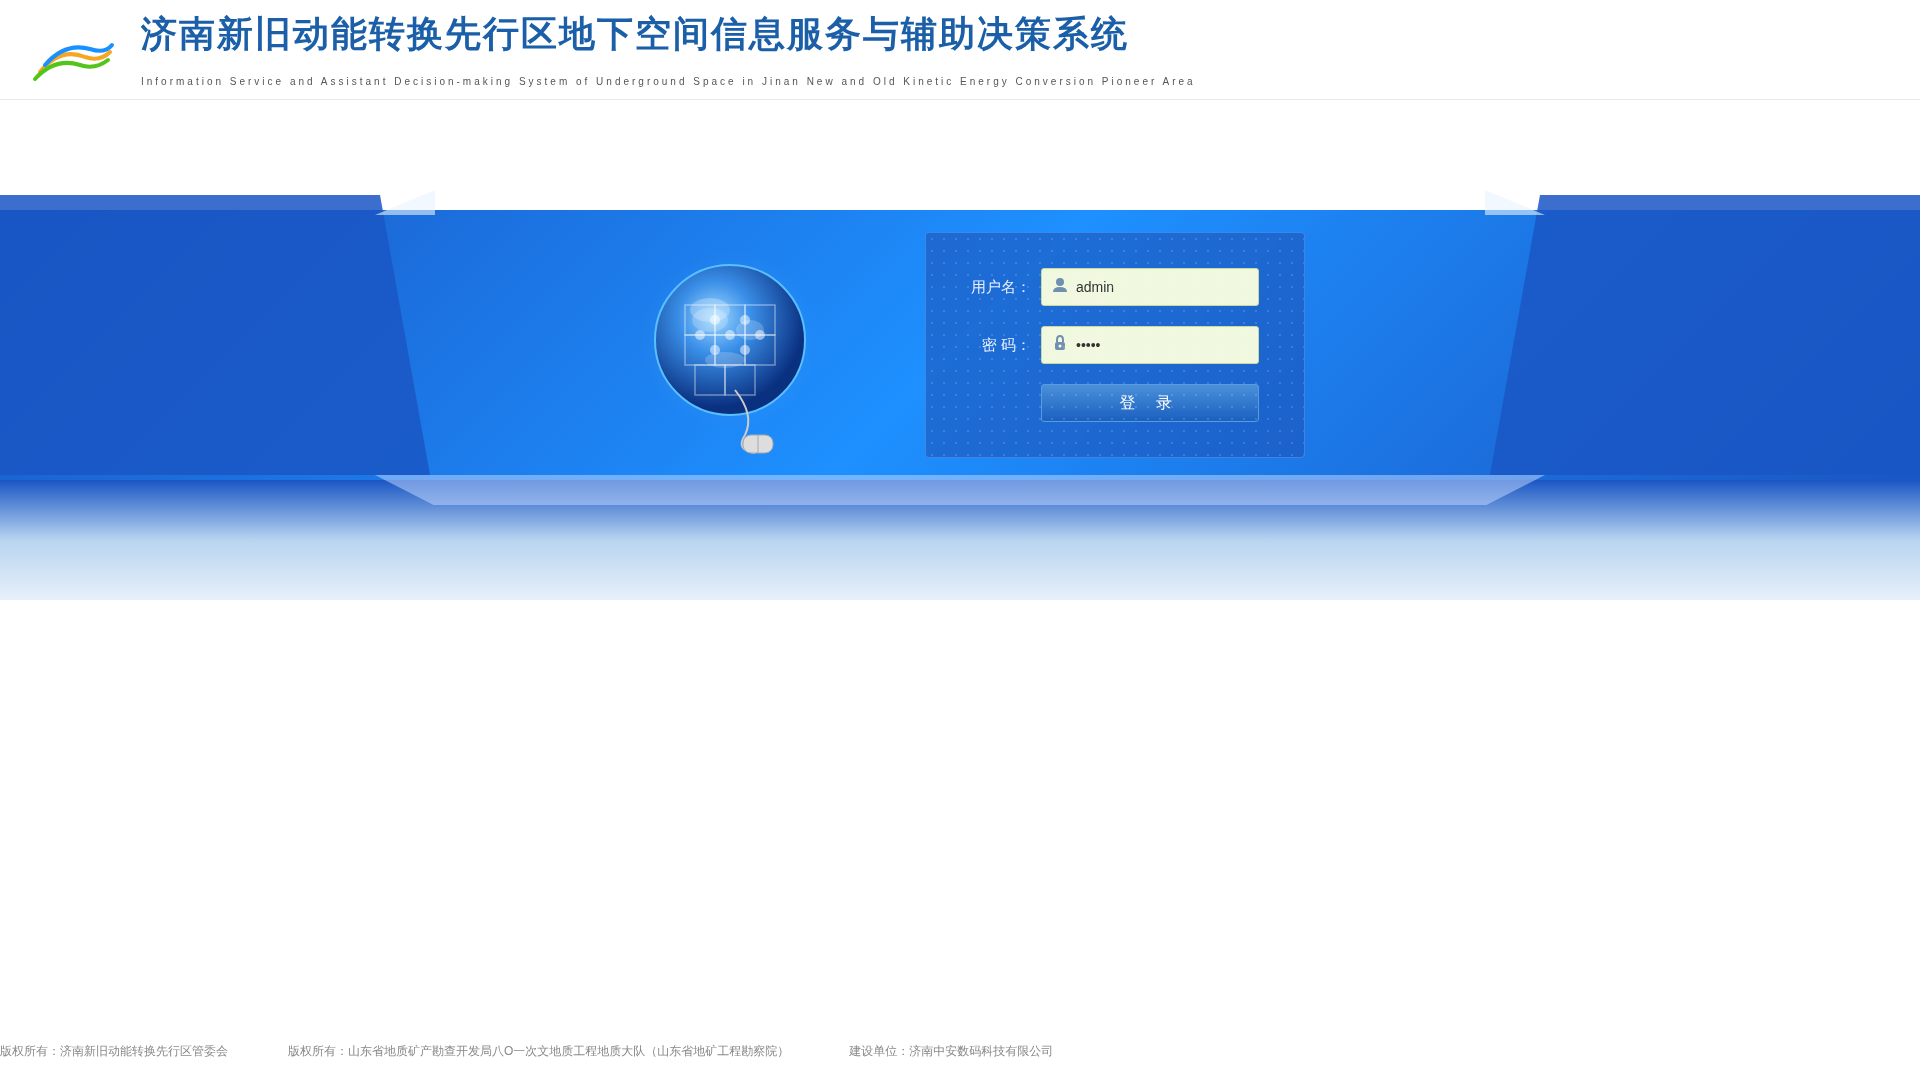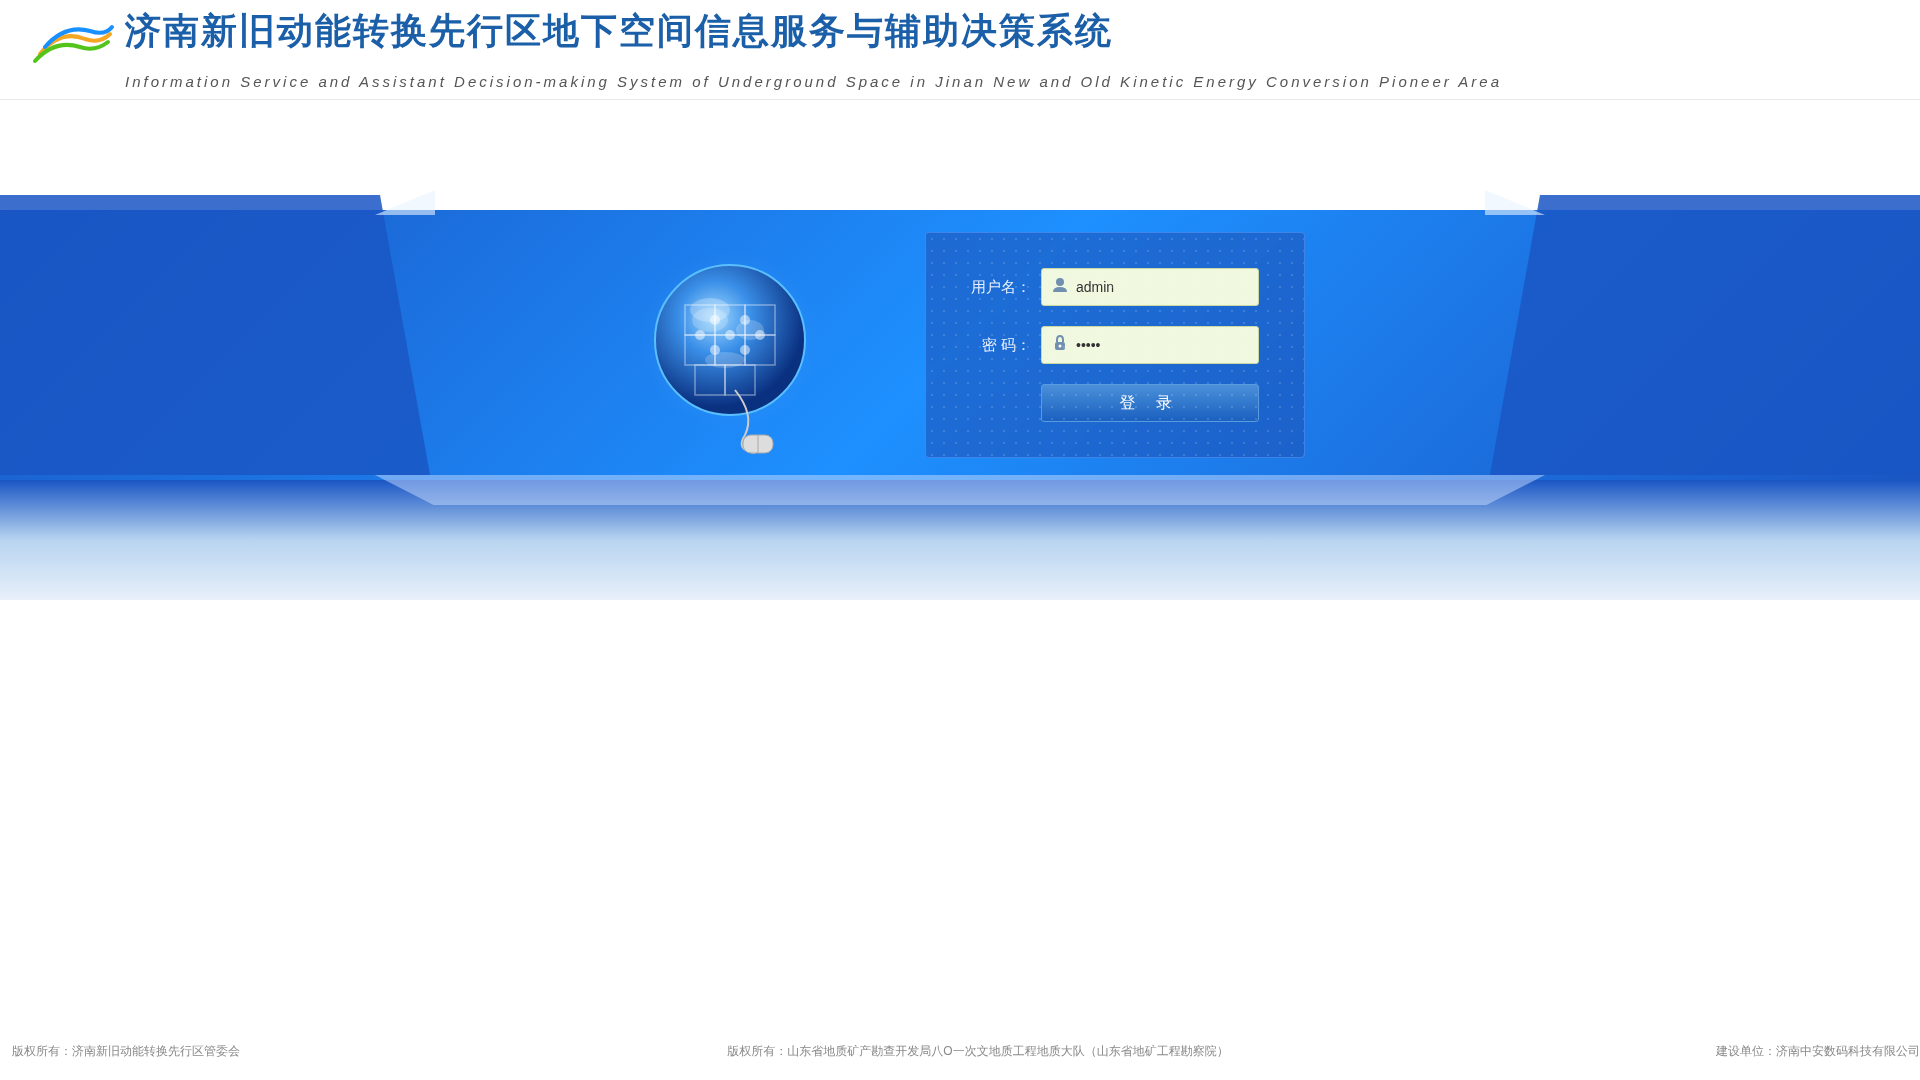--- a/index.html
+++ b/index.html
@@ -20,43 +20,42 @@
       background: #ffffff;
       display: flex;
       align-items: center;
       padding: 0 30px;
       border-bottom: 1px solid #e8e8e8;
       z-index: 10;
     }
 
     #logo-area {
       display: flex;
-      align-items: flex-start;
-      gap: 5px;
+      align-items: flex-end;
+      gap: 21px;
     }
 
     #title-block {
       display: flex;
       flex-direction: column;
     }
 
     #main-title {
       font-size: 36px;
       font-weight: bold;
       color: #1a5fa8;
       line-height: 1.2;
       letter-spacing: 2px;
     }
 
     #sub-title {
-      font-size: 15px;
+      font-size: 10px;
       color: #555;
       letter-spacing: 3px;
       margin-top: 20px;
-      font-style: italic;
     }
 
     
     #blue-band {
       position: absolute;
       top: 210px;
       left: 0; right: 0;
       height: 270px;
       background: linear-gradient(135deg, #1a56c4 0%, #1e90ff 50%, #1a56c4 100%);
       z-index: 1;
@@ -203,24 +202,23 @@
       bottom: 20px;
       left: 0; right: 0;
       text-align: center;
       font-size: 12px;
       color: #888;
       z-index: 10;
     }
 
     #footer-inner {
       display: flex;
-      justify-content: space-between;
+      justify-content: flex-start;
       align-items: center;
       gap: 60px;
-      padding-left: 12px;
     }
 
     
     #left-deco {
       position: absolute;
       top: 195px;
       left: 0;
       width: 430px;
       height: 0;
       border-bottom: 280px solid #1a56c4;

